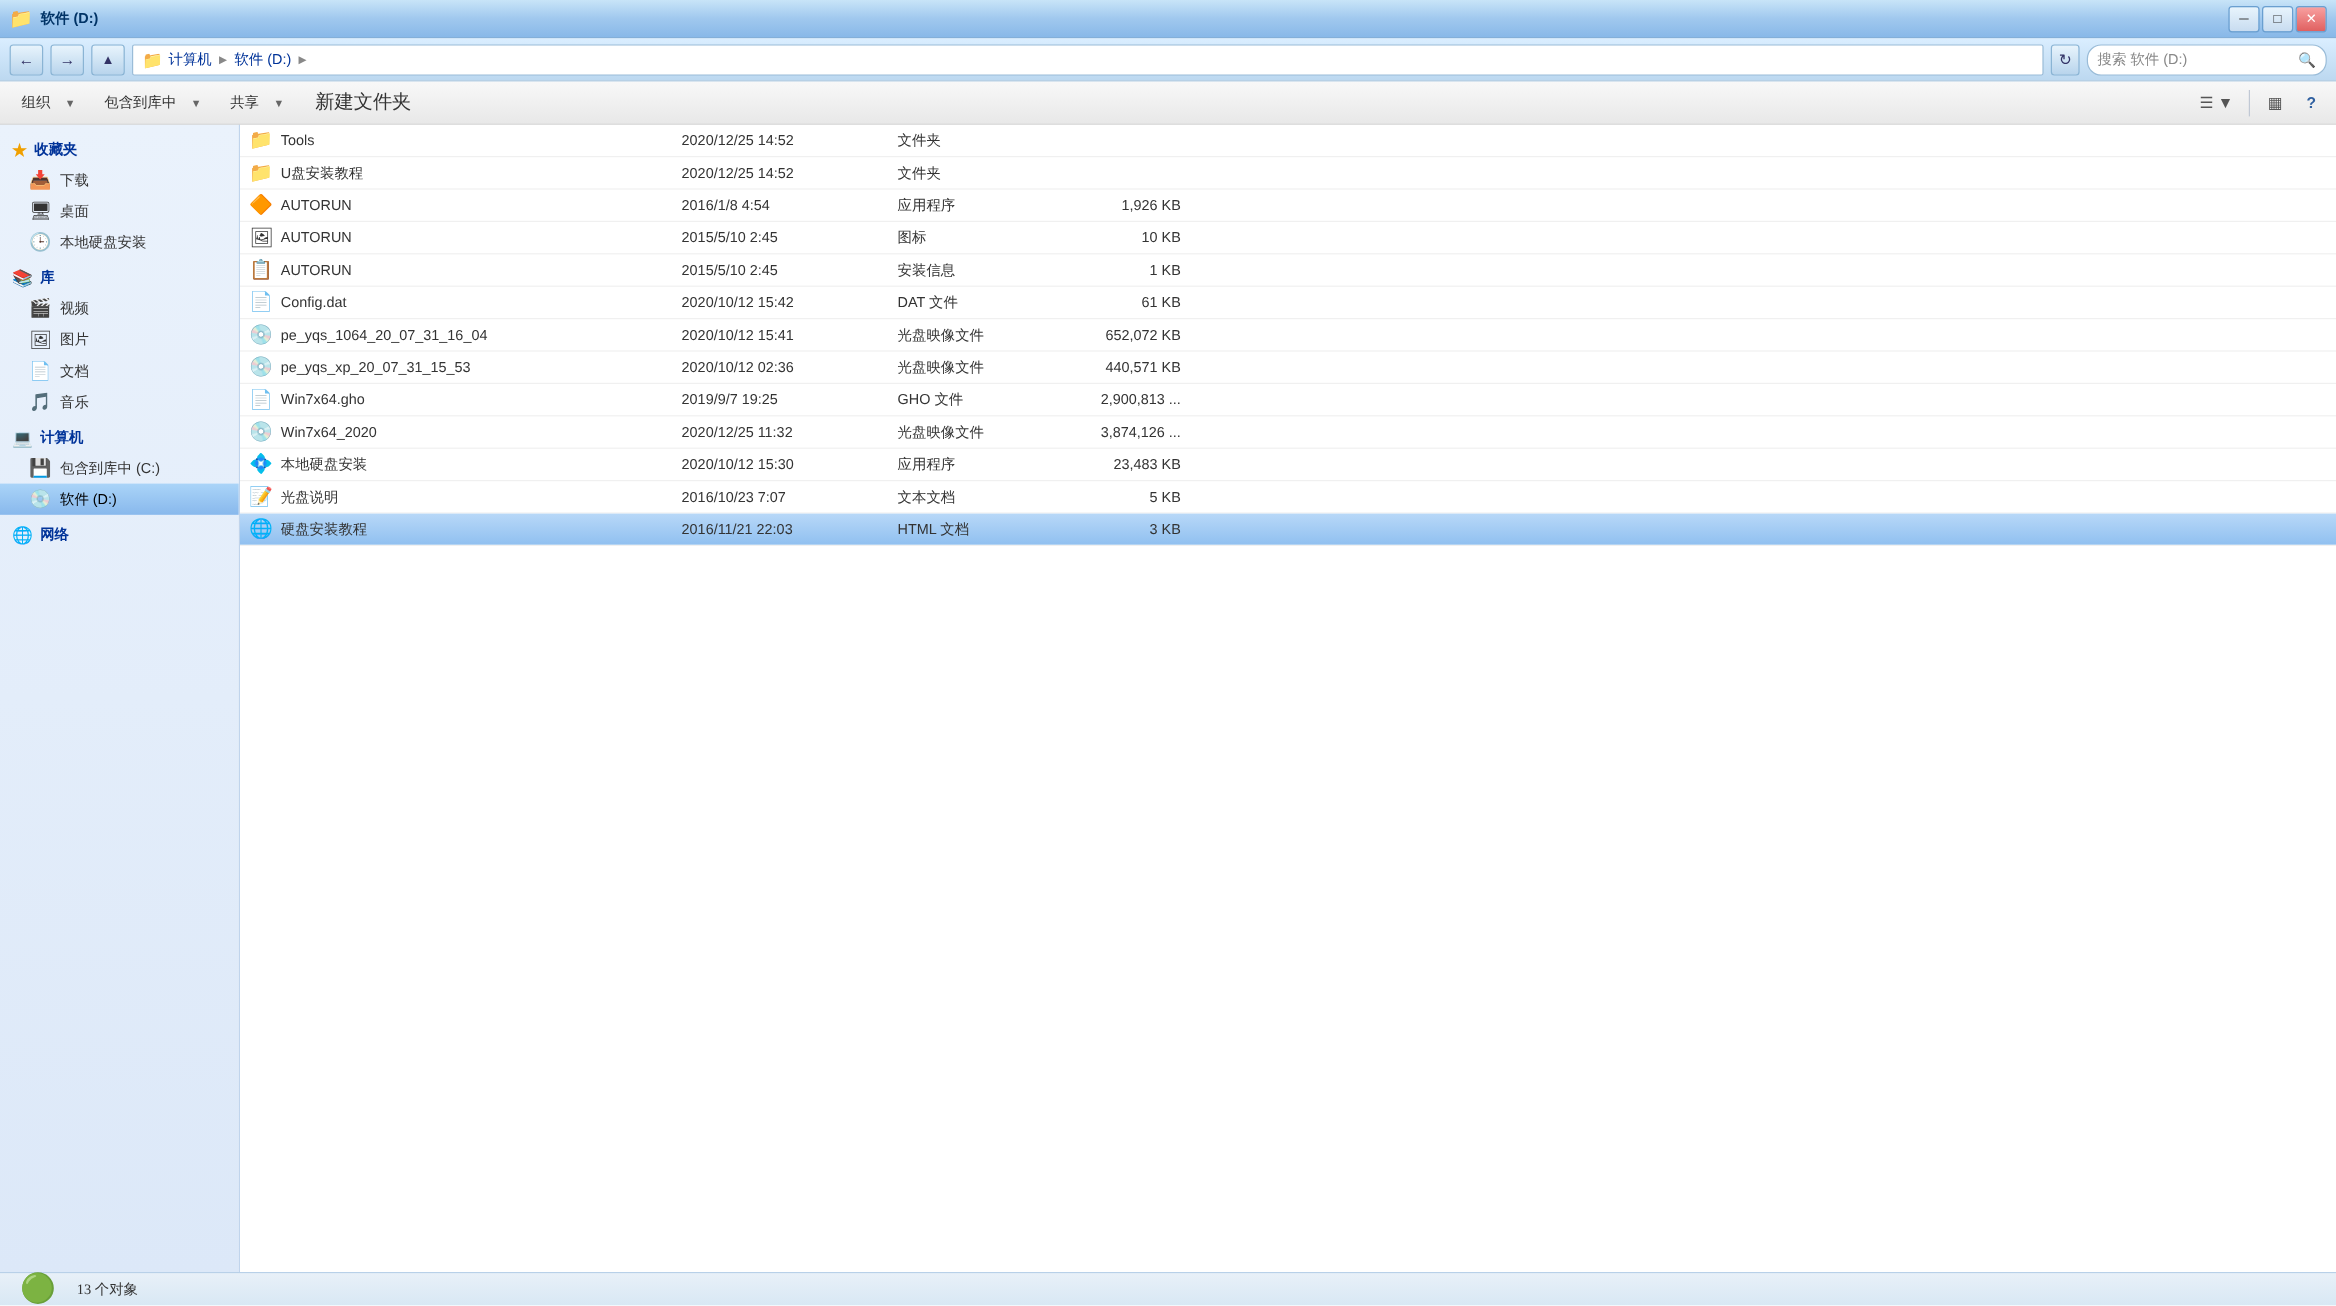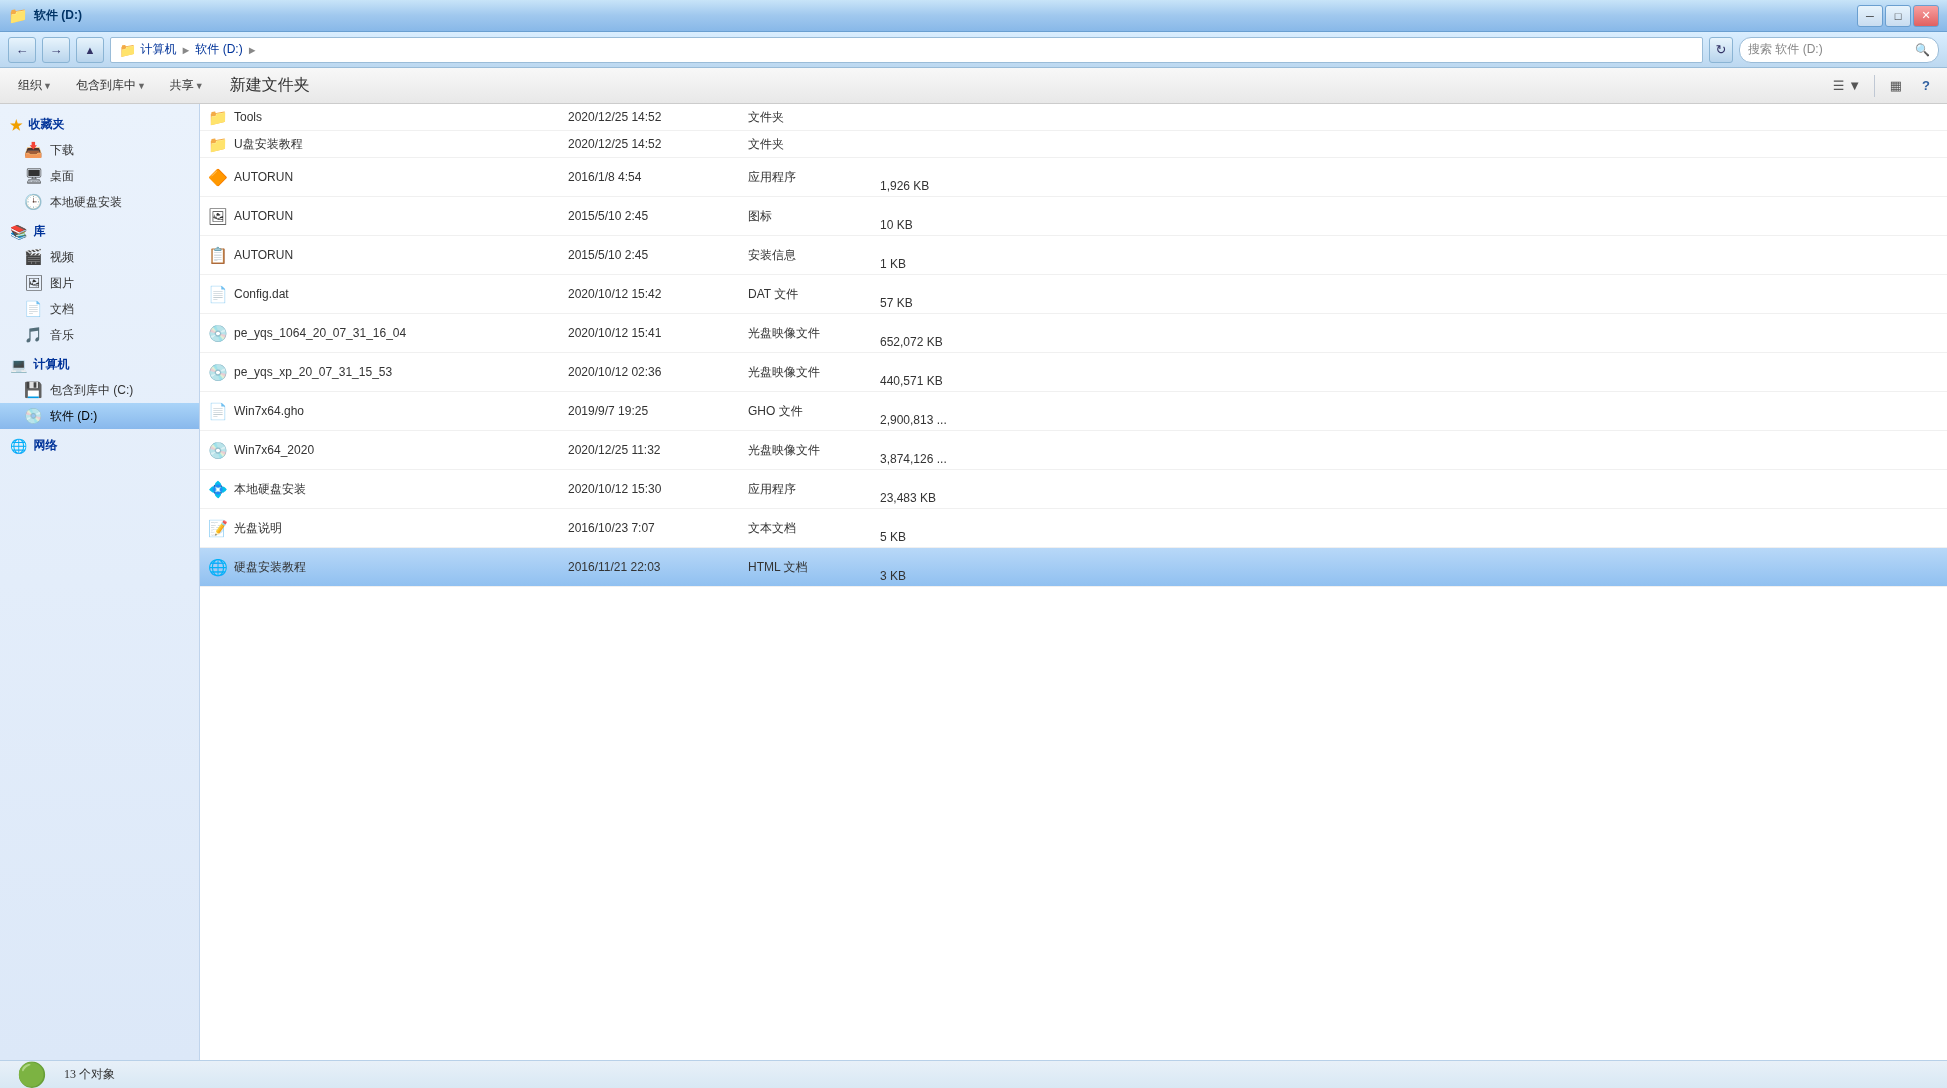--- a/index.html
+++ b/index.html
@@ -114,21 +114,21 @@
     }
     .toolbar-btn {
       height: 28px;
       padding: 0 10px;
       background: transparent;
       border: none;
       border-radius: 3px;
       cursor: pointer;
       display: flex;
       align-items: center;
-      gap: 1px;
+      gap: 12px;
       font-size: 12px;
       color: #333;
     }
     .toolbar-btn .dropdown-arrow { font-size: 9px; color: #666; }
     .new-folder-btn {
       height: 28px;
       padding: 0 12px;
       background: transparent;
       border: none;
       cursor: pointer;
@@ -258,21 +258,21 @@
       width: 20px;
       height: 20px;
       display: flex;
       align-items: center;
       justify-content: center;
       font-size: 16px;
       flex-shrink: 0;
     }
     .file-date { width: 180px; padding-left: 8px; }
     .file-type { width: 140px; padding-left: 8px; }
-    .file-size { width: 120px; padding-right: 16px; margin-top: 18px; }
+    .file-size { width: 120px; text-align: right; padding-right: 16px; }
 
     
     .status-bar {
       height: 28px;
       background: linear-gradient(to bottom, #e8f0f8, #d8e8f4);
       border-top: 1px solid #b8d0e8;
       display: flex;
       align-items: center;
       padding: 0 16px;
       gap: 16px;
@@ -481,21 +481,21 @@
     <div class="file-cell file-type">安装信息</div>
     <div class="file-cell file-size">1 KB</div>
   </div>
         <div class="file-row">
     <div class="file-cell file-name-cell">
       <span class="file-icon">📄</span>
       <span>Config.dat</span>
     </div>
     <div class="file-cell file-date">2020/10/12 15:42</div>
     <div class="file-cell file-type">DAT 文件</div>
-    <div class="file-cell file-size">57 KB</div>
+    <div class="file-cell file-size">61 KB</div>
   </div>
         <div class="file-row">
     <div class="file-cell file-name-cell">
       <span class="file-icon">💿</span>
       <span>pe_yqs_1064_20_07_31_16_04</span>
     </div>
     <div class="file-cell file-date">2020/10/12 15:41</div>
     <div class="file-cell file-type">光盘映像文件</div>
     <div class="file-cell file-size">652,072 KB</div>
   </div>

